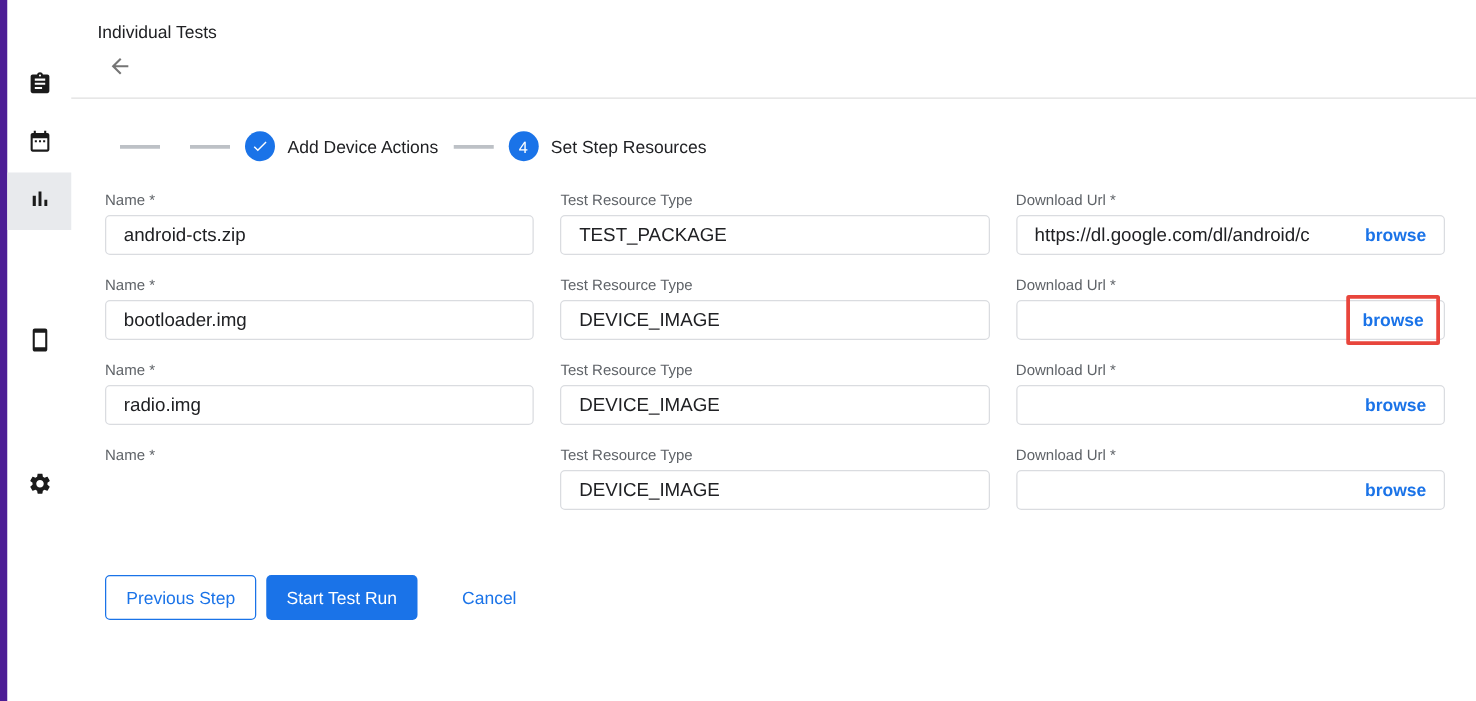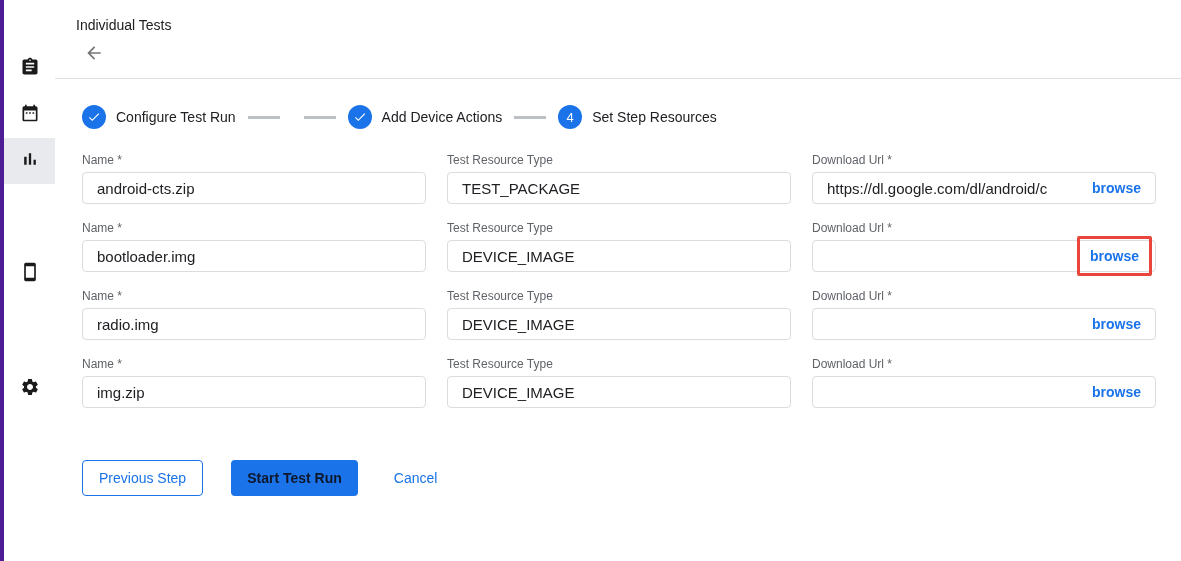--- a/index.html
+++ b/index.html
@@ -7,21 +7,21 @@
   body {
     font-family: "Liberation Sans", sans-serif;
     background: #ffffff;
     color: #202124;
     overflow: hidden;
   }
   .app {
     display: flex;
     width: 1181px;
     height: 561px;
-    border-left: 4px solid #4c1d95;
+    border-left: 6px solid #4c1d95;
     background: #fff;
   }
   
   .sidebar {
     width: 51px;
     flex-shrink: 0;
     background: #fff;
     padding-top: 46px;
   }
   .nav-item {
@@ -109,21 +109,21 @@
   .btn {
     height: 36px;
     border-radius: 4px;
     font-size: 14px;
     font-weight: 500;
     padding: 0 16px;
     cursor: pointer;
     font-family: inherit;
   }
   .btn-stroked { background: #fff; color: #1a73e8; border: 1px solid #1a73e8; }
-  .btn-filled { background: #1a73e8; color: #0f172a; border: none; margin-left: 28px; font-weight: bold; }
+  .btn-filled { background: #1a73e8; color: #ffffff; border: none; margin-left: 8px; }
   .btn-text { background: none; border: none; color: #1a73e8; margin-left: 36px; padding: 0; }
 </style>
 </head>
 <body>
 
 <div class="app">
 
   <aside class="sidebar">
     <div class="nav-item">
       <span>
@@ -175,28 +175,20 @@
               </svg>
           </span>
         </button>
       </div>
     </div>
     <div class="divider"></div>
 
     <div class="content">
 
       <div class="stepper">
-        <div class="step">
-          <span class="step-circle">
-            <svg viewBox="0 0 24 24">
-                <path d="M9 16.2 4.8 12l-1.4 1.4L9 19 21 7l-1.4-1.4z"></path>
-              </svg>
-          </span>
-          <span class="step-label">Configure Test Run</span>
-        </div>
         <span class="connector"></span>
         <span class="connector"></span>
         <div class="step">
           <span class="step-circle">
             <svg viewBox="0 0 24 24">
                 <path d="M9 16.2 4.8 12l-1.4 1.4L9 19 21 7l-1.4-1.4z"></path>
               </svg>
           </span>
           <span class="step-label">Add Device Actions</span>
         </div>
@@ -252,21 +244,20 @@
         <div class="field">
           <div class="field-label">Download Url *</div>
           <div class="field-box">
             <span class="url-value"></span>
             <a class="browse-link">browse</a>
           </div>
         </div>
 
         <div class="field">
           <div class="field-label">Name *</div>
-          <div class="field-box">img.zip</div>
         </div>
         <div class="field">
           <div class="field-label">Test Resource Type</div>
           <div class="field-box">DEVICE_IMAGE</div>
         </div>
         <div class="field">
           <div class="field-label">Download Url *</div>
           <div class="field-box">
             <span class="url-value"></span>
             <a class="browse-link">browse</a>

